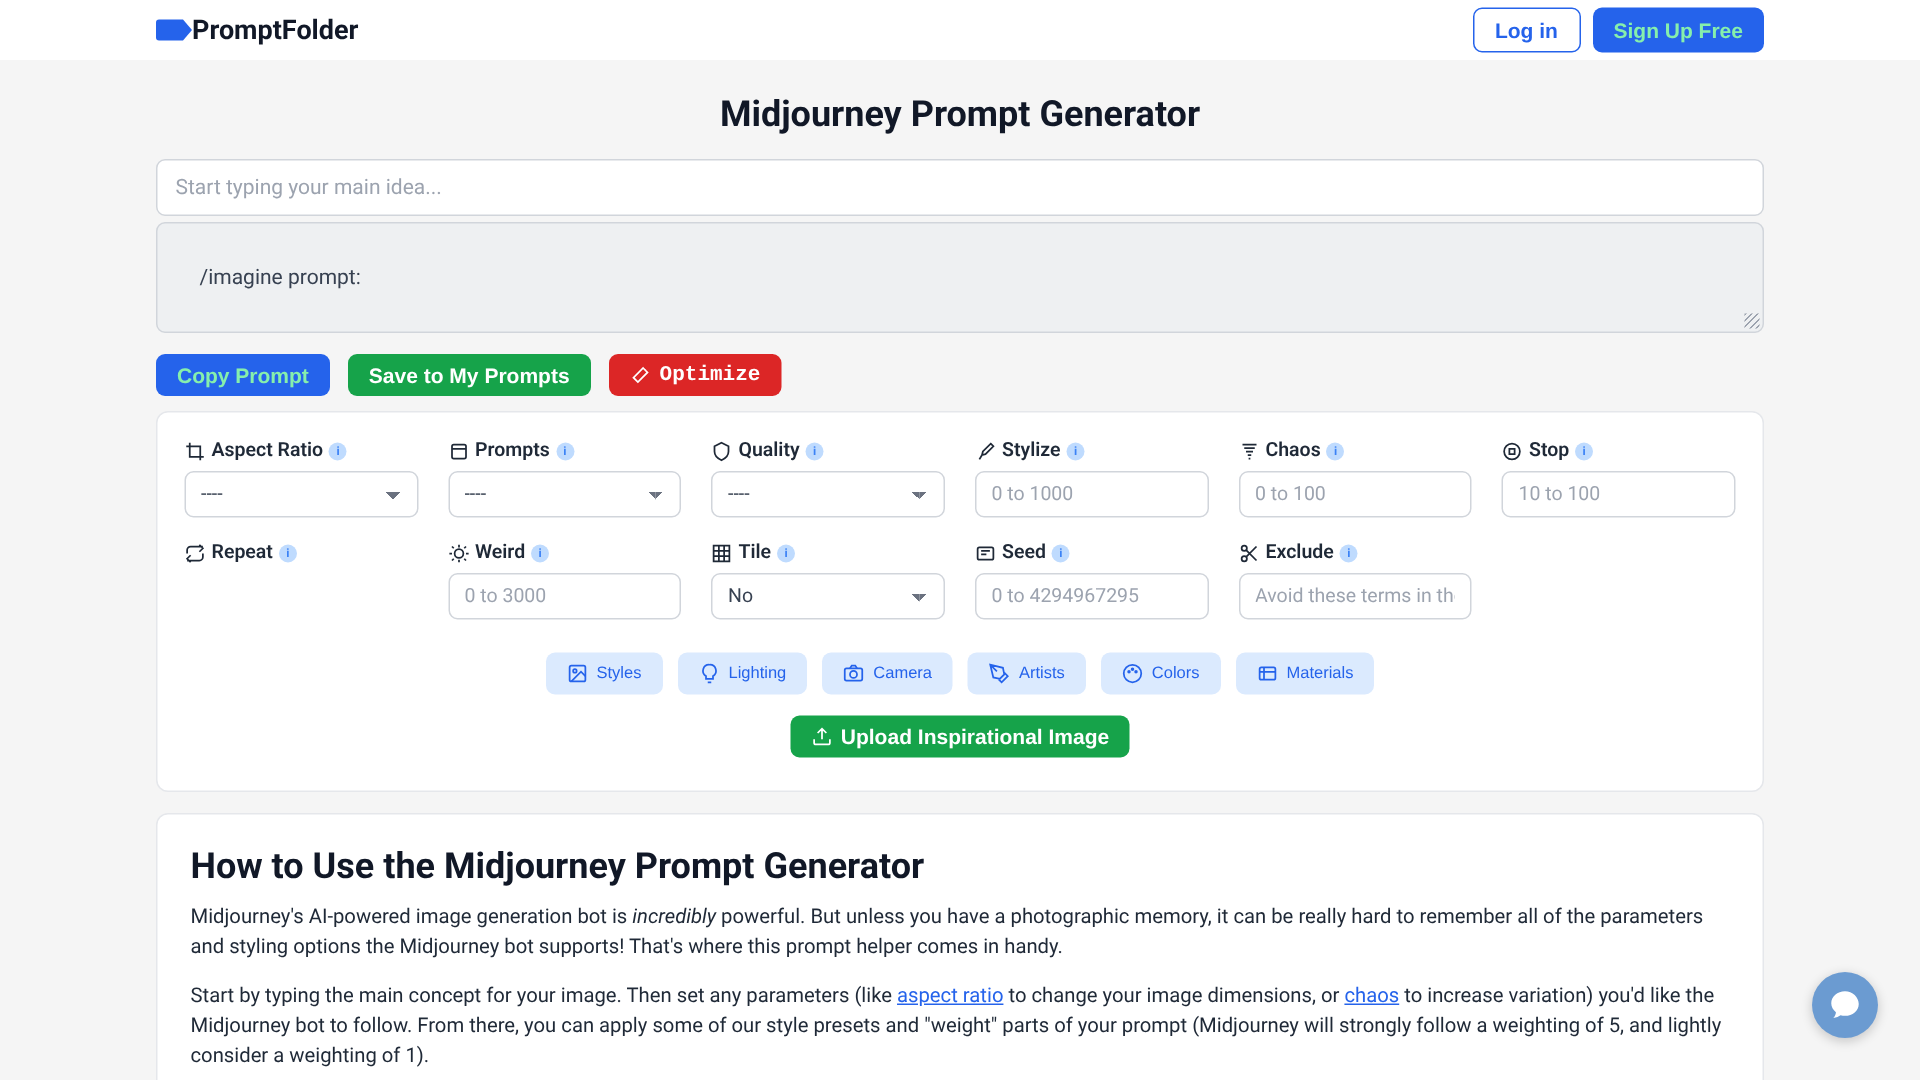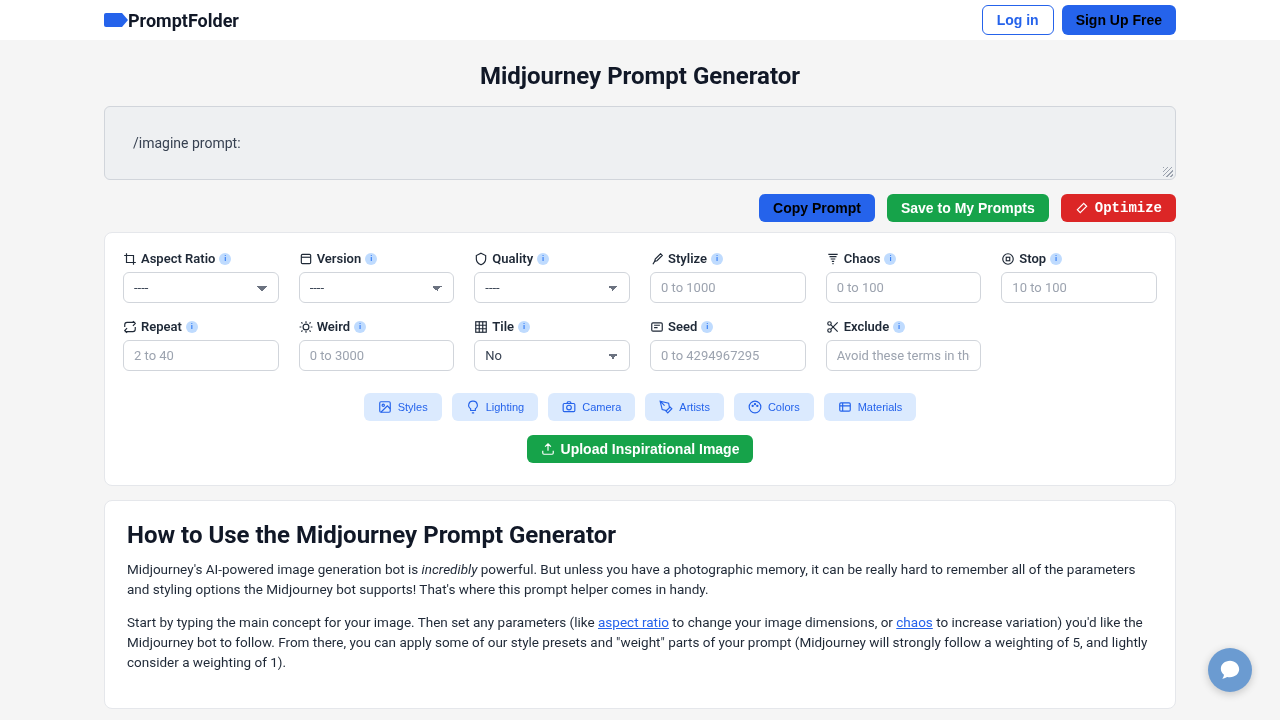--- a/index.html
+++ b/index.html
@@ -5,31 +5,31 @@
 * { box-sizing: border-box; margin: 0; padding: 0; }
 body { font-family: -apple-system, BlinkMacSystemFont, "Segoe UI", Roboto, Helvetica, Arial, sans-serif; background: #f5f5f5; color: #1f2937; }
 .topbar { background: #fff; height: 40px; display: flex; align-items: center; justify-content: space-between; padding: 0 24px; }
 .container-wide { max-width: 1072px; margin: 0 auto; width: 100%; display: flex; align-items: center; justify-content: space-between; }
 .brand { display: flex; align-items: center; gap: 6px; font-weight: 700; font-size: 18px; color: #111827; }
 .brand-icon { width: 18px; height: 14px; background: #2563eb; display: inline-block; position: relative; border-radius: 2px 0 0 2px; }
 .brand-icon::after { content: ""; position: absolute; right: -6px; top: 0; border-left: 6px solid #2563eb; border-top: 7px solid transparent; border-bottom: 7px solid transparent; }
 .auth { display: flex; gap: 8px; }
 .btn { border-radius: 6px; font-size: 14px; font-weight: 600; padding: 6px 14px; cursor: pointer; border: none; display: inline-flex; align-items: center; gap: 6px; }
 .btn-outline-blue { background: #fff; border: 1.5px solid #2563eb; color: #2563eb; }
-.btn-blue { background: #2563eb; color: #000000; }
+.btn-blue { background: #2563eb; color: #86efac; }
 .btn-green { background: #16a34a; color: #fff; }
 .btn-red { background: #dc2626; color: #fff; font-family: Liberation Mono, monospace; }
 .page { max-width: 1072px; margin: 0 auto; padding: 0 0 40px; }
 h1.title { text-align: center; font-size: 24px; font-weight: 700; margin: 22px 0 16px; color: #111827; }
 .card { background: #fff; border: 1px solid #e5e7eb; border-radius: 8px; }
 .main-input { width: 100%; border: 1px solid #d1d5db; border-radius: 6px; padding: 10px 12px; font-size: 14px; color: #374151; resize: none; font-family: inherit; }
 .main-input::placeholder { color: #9ca3af; }
 .output-box { background: #eef0f2; border: 1px solid #d1d5db; border-radius: 6px; padding: 28px; font-size: 14px; color: #374151; min-height: 40px; position: relative; }
 .resize-corner { position: absolute; right: 2px; bottom: 2px; width: 10px; height: 10px; background: repeating-linear-gradient(135deg, #9ca3af 0, #9ca3af 1px, transparent 1px, transparent 3px); }
-.btn-row { display: flex; justify-content: flex-end; gap: 12px; margin: 14px 0 0; }
+.btn-row { display: flex; justify-content: flex-start; gap: 12px; margin: 14px 0 0; }
 .params-card { margin-top: 10px; padding: 18px 18px 22px; }
 .params-grid { display: grid; grid-template-columns: repeat(6, 1fr); gap: 16px 20px; }
 .param-label { font-size: 13px; font-weight: 600; color: #1f2937; display: flex; align-items: center; gap: 4px; margin-bottom: 6px; }
 .info-dot { width: 12px; height: 12px; border-radius: 50%; background: #bfdbfe; display: inline-flex; align-items: center; justify-content: center; font-size: 8px; color: #3b82f6; font-weight: 700; }
 .input, .select { width: 100%; border: 1px solid #d1d5db; border-radius: 6px; padding: 7px 10px; font-size: 13px; color: #374151; background: #fff; font-family: inherit; }
 .input::placeholder { color: #9ca3af; }
 .select { appearance: none; background-image: linear-gradient(45deg, transparent 50%, #6b7280 50%), linear-gradient(135deg, #6b7280 50%, transparent 50%); background-position: calc(100% - 16px) 13px, calc(100% - 11px) 13px; background-size: 5px 5px, 5px 5px; background-repeat: no-repeat; padding-right: 28px; }
 .pill-row { display: flex; justify-content: center; gap: 10px; margin-top: 22px; flex-wrap: wrap; }
 .pill { background: #dbeafe; color: #2563eb; border-radius: 6px; padding: 7px 14px; font-size: 11px; font-weight: 500; display: inline-flex; align-items: center; gap: 6px; cursor: pointer; border: none; }
 .upload-row { display: flex; justify-content: center; margin-top: 14px; }
@@ -56,20 +56,21 @@
       <button class="btn btn-outline-blue">Log in</button>
       <button class="btn btn-blue">Sign Up Free</button>
     </div>
   </div>
 </div>
 
 <div class="page">
   <h1 class="title">Midjourney Prompt Generator</h1>
 
   <div>
+    <textarea class="main-input" rows="1" placeholder="Start typing your main idea..." style=""></textarea>
     <div class="output-box">
       <span>/imagine prompt:</span>
       <span class="resize-corner"></span>
     </div>
     <div class="btn-row">
       <button class="btn btn-blue">Copy Prompt</button>
       <button class="btn btn-green">Save to My Prompts</button>
       <button class="btn btn-red">
         <svg class="icon-sm" viewBox="0 0 24 24" fill="none" stroke="currentColor" stroke-width="2">
             <path d="M15 4l5 5L9 20l-5-5L15 4zM18 7l-1-1"></path>
@@ -90,21 +91,21 @@
             <span class="info-dot">i</span>
           </div>
         <select class="select"><option>----</option></select>
       </div>
       <div>
         <div class="param-label">
             <svg class="icon-sm" viewBox="0 0 24 24" fill="none" stroke="currentColor" stroke-width="2">
               <rect x="4" y="4" width="16" height="16" rx="2"></rect>
               <path d="M4 9h16"></path>
             </svg>
-            <span>Version</span>
+            <span>Prompts</span>
             <span class="info-dot">i</span>
           </div>
         <select class="select"><option>----</option></select>
       </div>
       <div>
         <div class="param-label">
             <svg class="icon-sm" viewBox="0 0 24 24" fill="none" stroke="currentColor" stroke-width="2">
               <path d="M12 2l8 4v6c0 5-3.5 8-8 10-4.5-2-8-5-8-10V6l8-4z"></path>
             </svg>
             <span>Quality</span>
@@ -144,21 +145,20 @@
         <input class="input" placeholder="10 to 100" style="">
       </div>
       <div>
         <div class="param-label">
             <svg class="icon-sm" viewBox="0 0 24 24" fill="none" stroke="currentColor" stroke-width="2">
               <path d="M17 2l4 4-4 4M3 12V8a4 4 0 014-4h14M7 22l-4-4 4-4M21 12v4a4 4 0 01-4 4H3"></path>
             </svg>
             <span>Repeat</span>
             <span class="info-dot">i</span>
           </div>
-        <input class="input" placeholder="2 to 40" style="">
       </div>
       <div>
         <div class="param-label">
             <svg class="icon-sm" viewBox="0 0 24 24" fill="none" stroke="currentColor" stroke-width="2">
               <circle cx="12" cy="12" r="5"></circle>
               <path d="M12 2v3M12 19v3M4 12H1M23 12h-3M6 6L4 4M18 6l2-2M6 18l-2 2M18 18l2 2"></path>
             </svg>
             <span>Weird</span>
             <span class="info-dot">i</span>
           </div>

